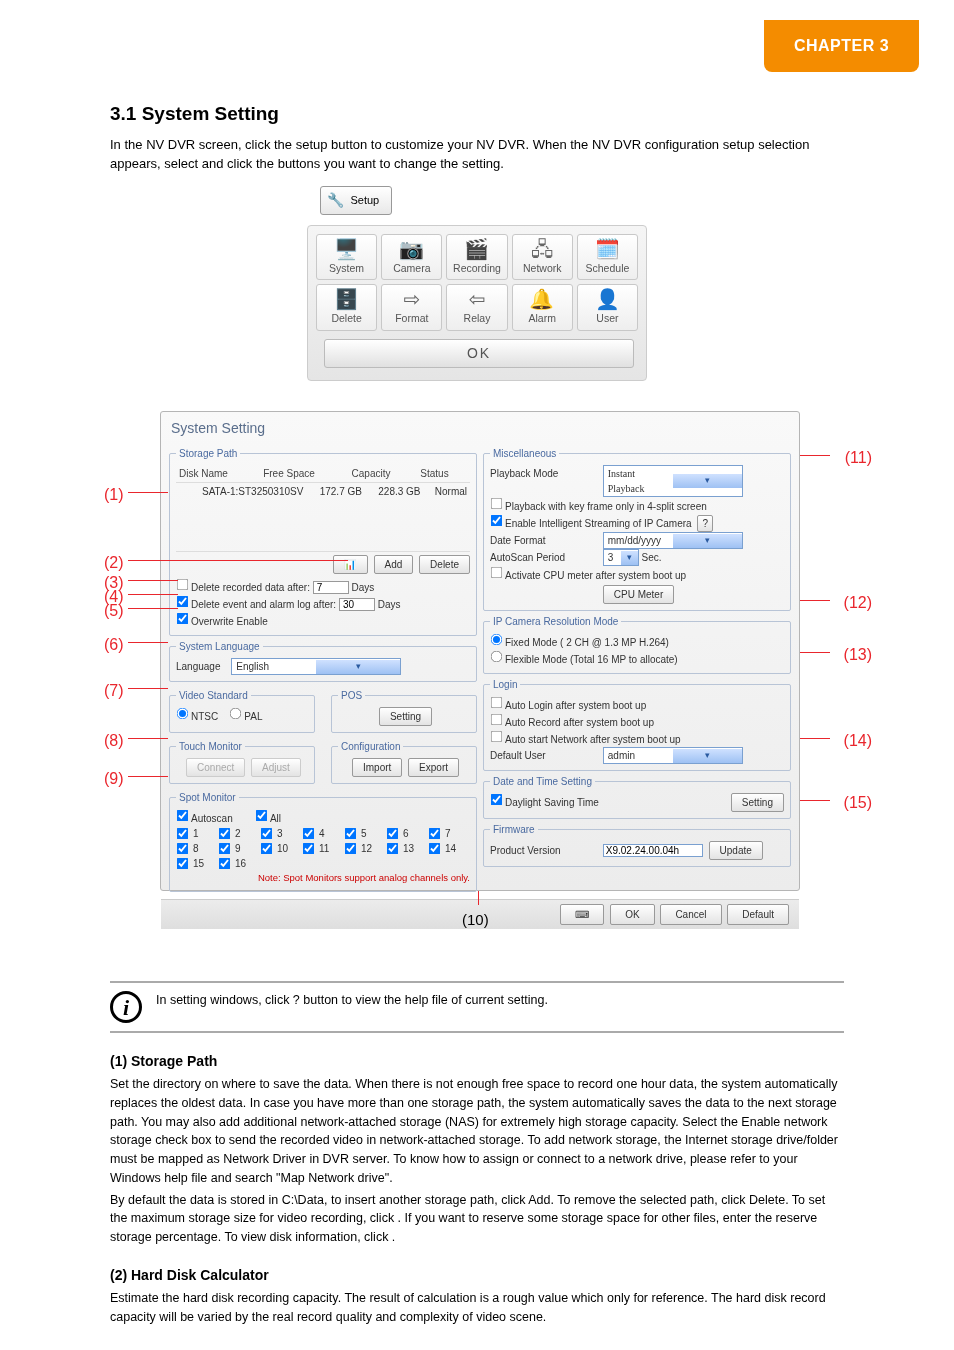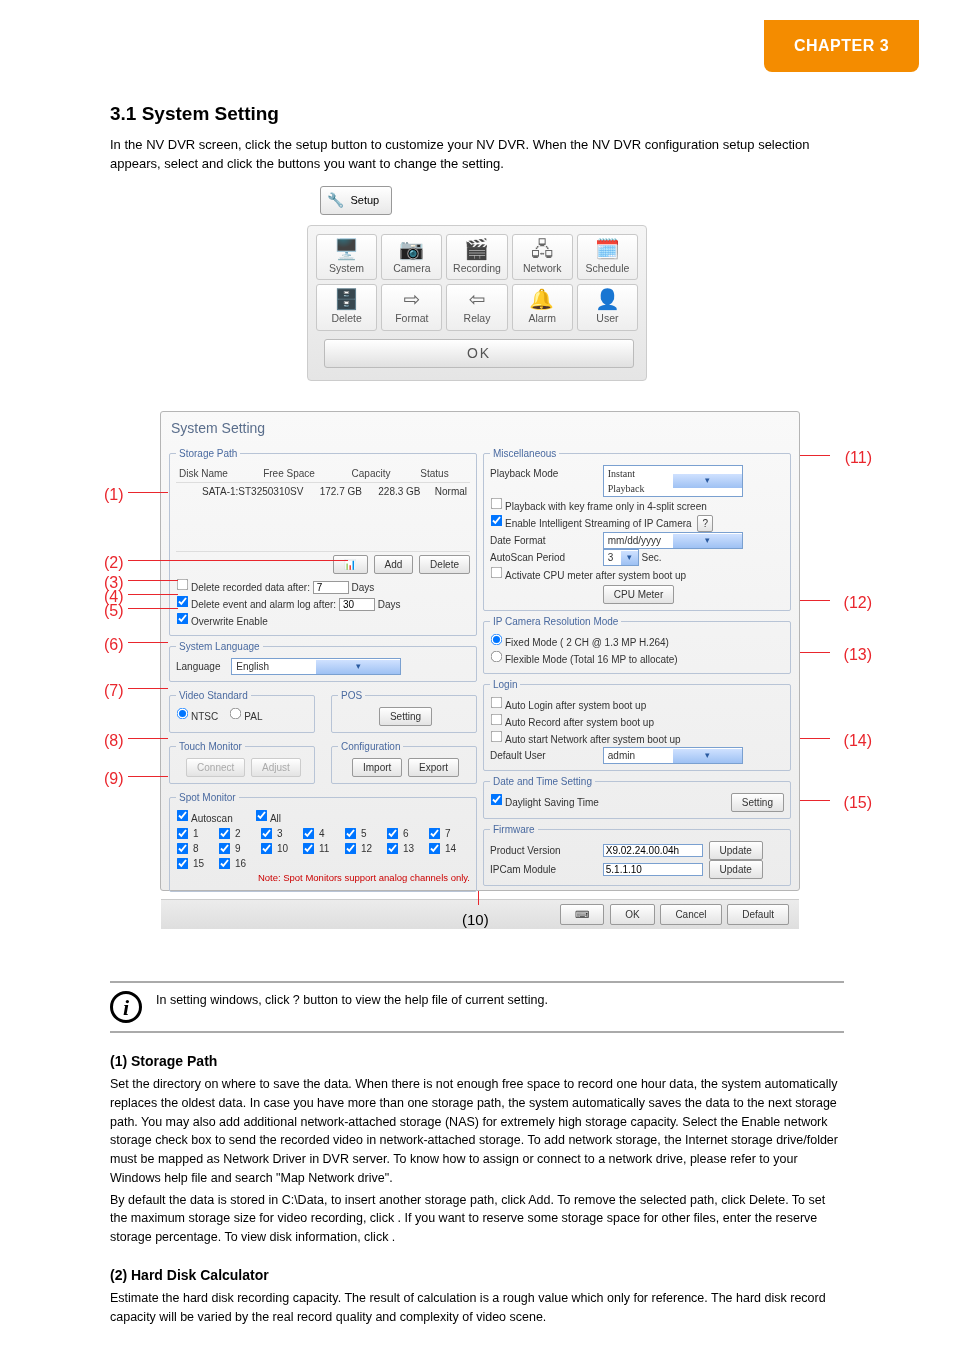--- a/index.html
+++ b/index.html
@@ -337,24 +337,20 @@
                 <span style="float:right;"><span class="btn">Setting</span></span>
               </div>
             </fieldset>
 
             <fieldset>
               <legend>Firmware</legend>
               <div class="lbl-line"><span class="lbl2">Product Version</span>
                 <input class="sel" style="width: 100px;" value="X9.02.24.00.04h">
                 <span class="btn">Update</span>
               </div>
-              <div class="lbl-line"><span class="lbl2">IPCam Module</span>
-                <input class="sel" style="width: 100px;" value="5.1.1.10">
-                <span class="btn">Update</span>
-              </div>
             </fieldset>
           </div>
         </div>
         <div class="bottom-bar">
           <span class="btn">⌨</span>
           <span class="btn">OK</span>
           <span class="btn">Cancel</span>
           <span class="btn">Default</span>
         </div>
       </div>

